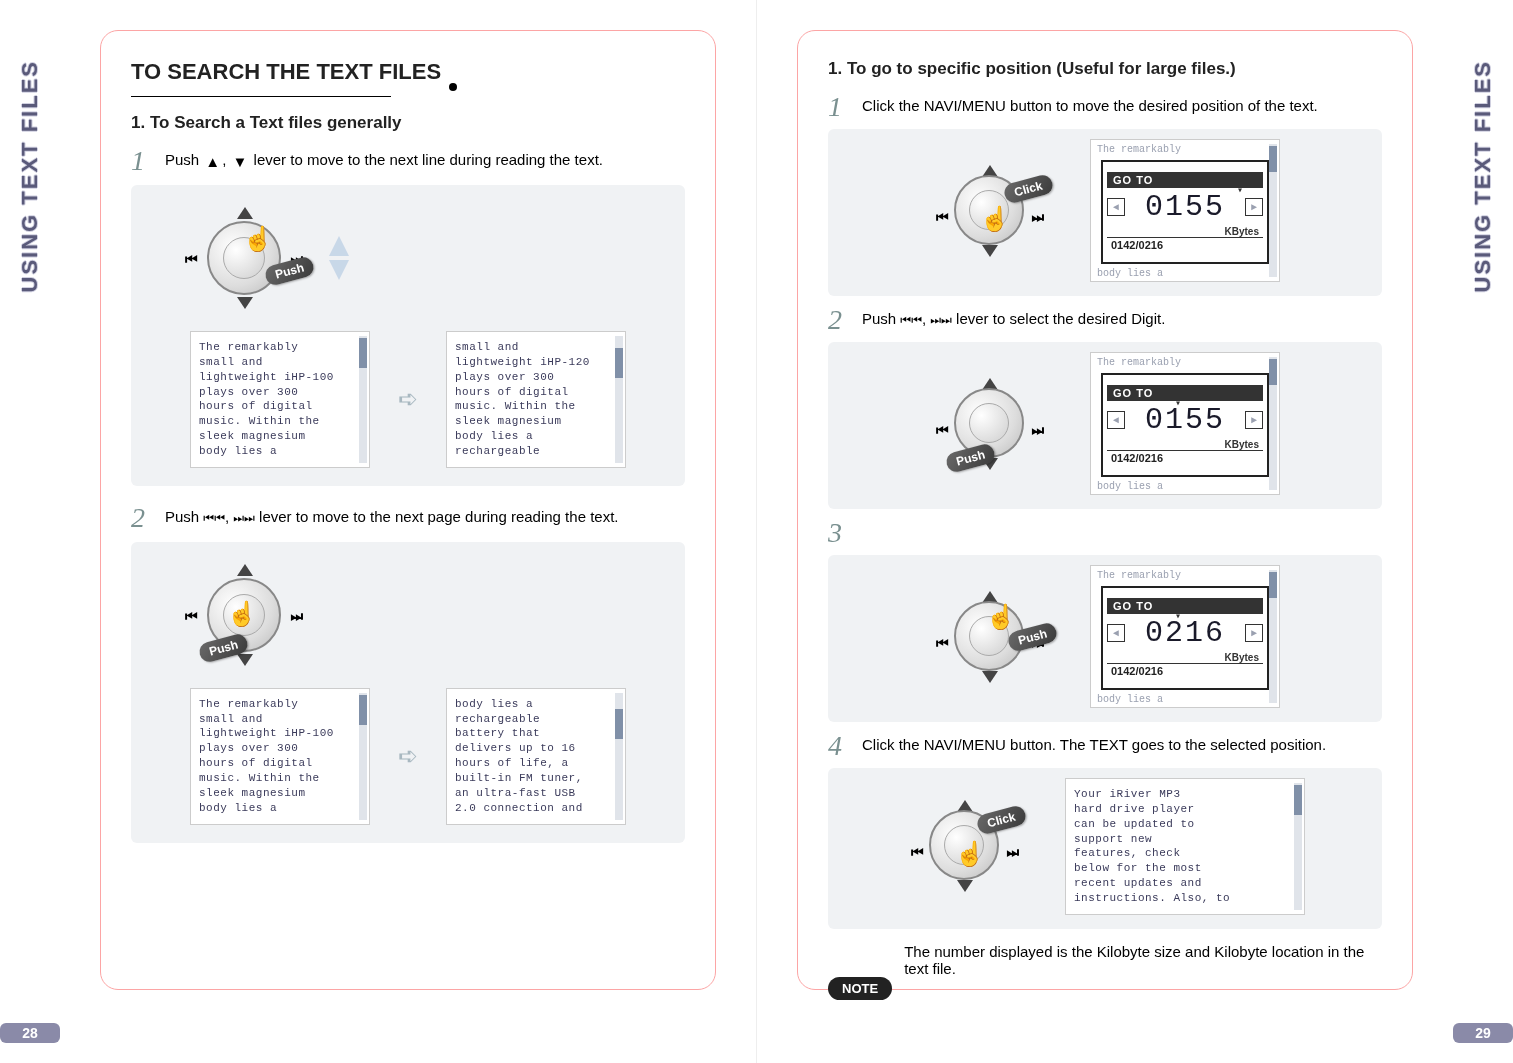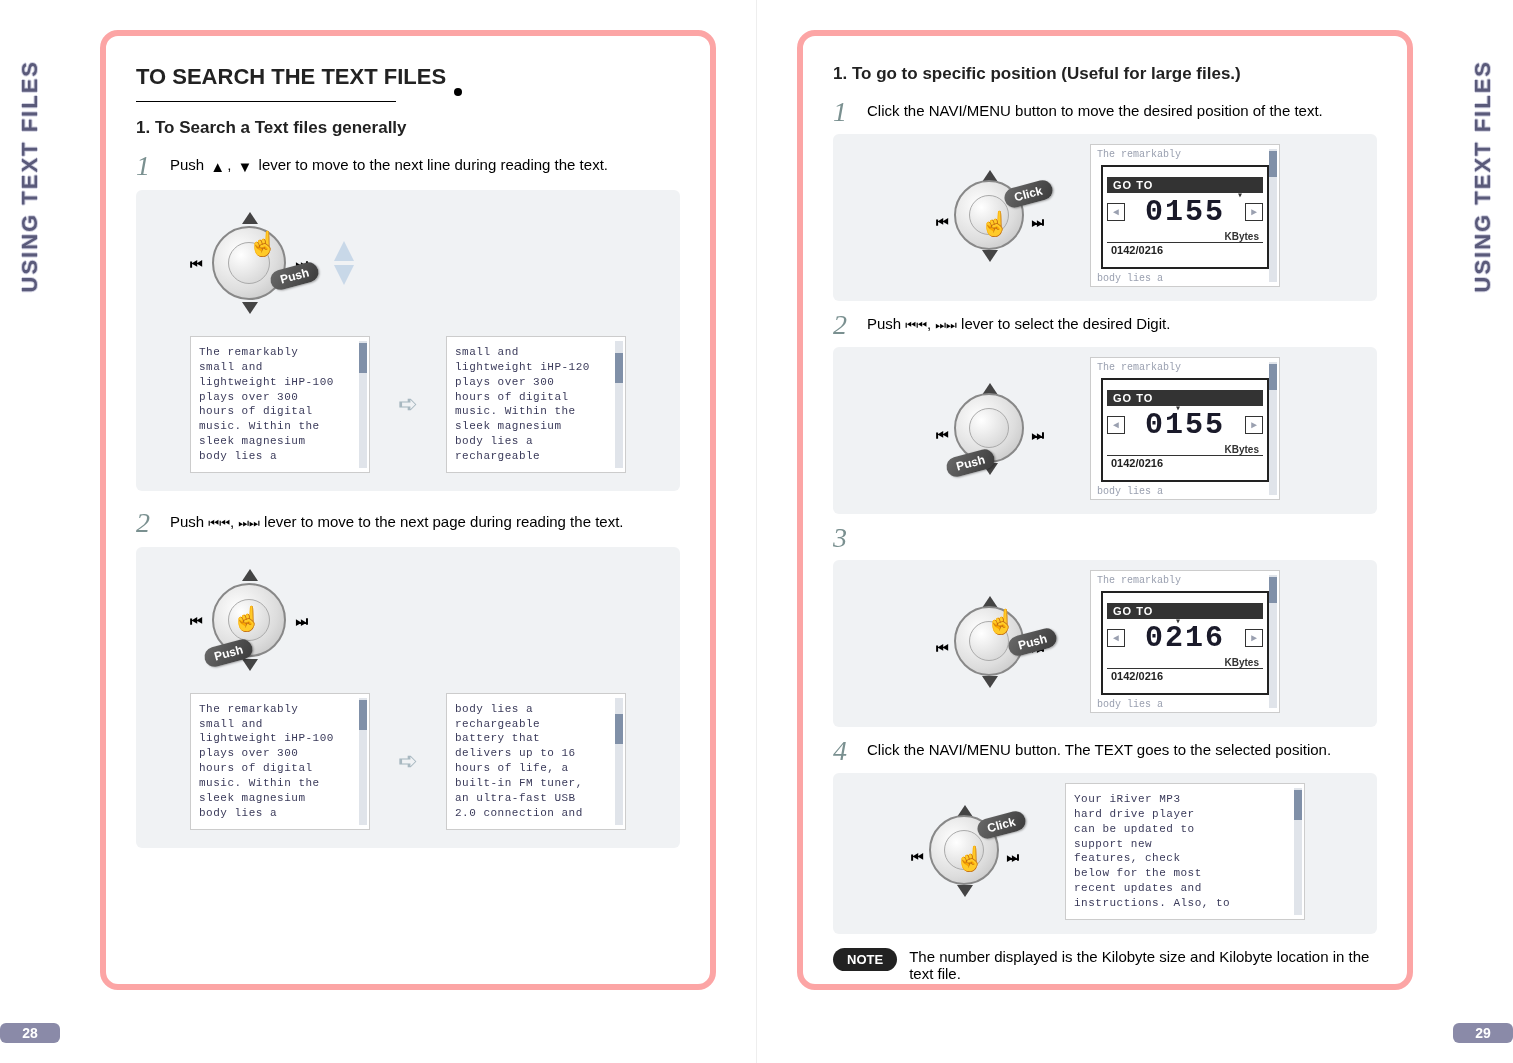--- a/index.html
+++ b/index.html
@@ -57,21 +57,21 @@
     bottom: 0;
     display: flex;
   }
   .page {
     flex: 1;
     padding: 30px 40px;
     position: relative;
   }
   .page.left { border-right: 1px solid #eee; }
   .content-frame {
-    border: 6px solid #fca5a5;
+    border: 1px solid #fca5a5;
     border-radius: 18px;
     padding: 28px 30px 30px 30px;
     height: 960px;
   }
   .main-heading {
     font-size: 22px;
     font-weight: bold;
     color: #222;
     position: relative;
     display: inline-block;
@@ -275,21 +275,21 @@
   }
   .goto-digits-row {
     display:flex;
     align-items:center;
     justify-content:space-between;
     padding:2px 0;
   }
   .goto-digits {
     font-family:'Courier New',monospace;
     font-size:30px;
-    font-weight:bold;
+    font-weight:normal;
     color:#1a1a2a;
     letter-spacing:2px;
   }
   .goto-nav-icon {
     width:18px;height:18px;border:1px solid #333;
     display:flex;align-items:center;justify-content:center;
     font-size:10px;
   }
   .goto-kbytes {
     text-align:right;
@@ -325,20 +325,21 @@
     margin-top:14px;
   }
   .note-badge {
     background:#222;
     color:#fff;
     border-radius:14px;
     padding:4px 14px;
     font-size:13px;
     font-weight:bold;
     flex-shrink:0;
+    margin-top:34px;
   }
   .note-text {
     font-size:15px;
     color:#000;
   }
   .small-panel {
     background:#f0f2f4;
     border-radius:6px;
     padding:10px 18px 14px 18px;
     margin-bottom:10px;

